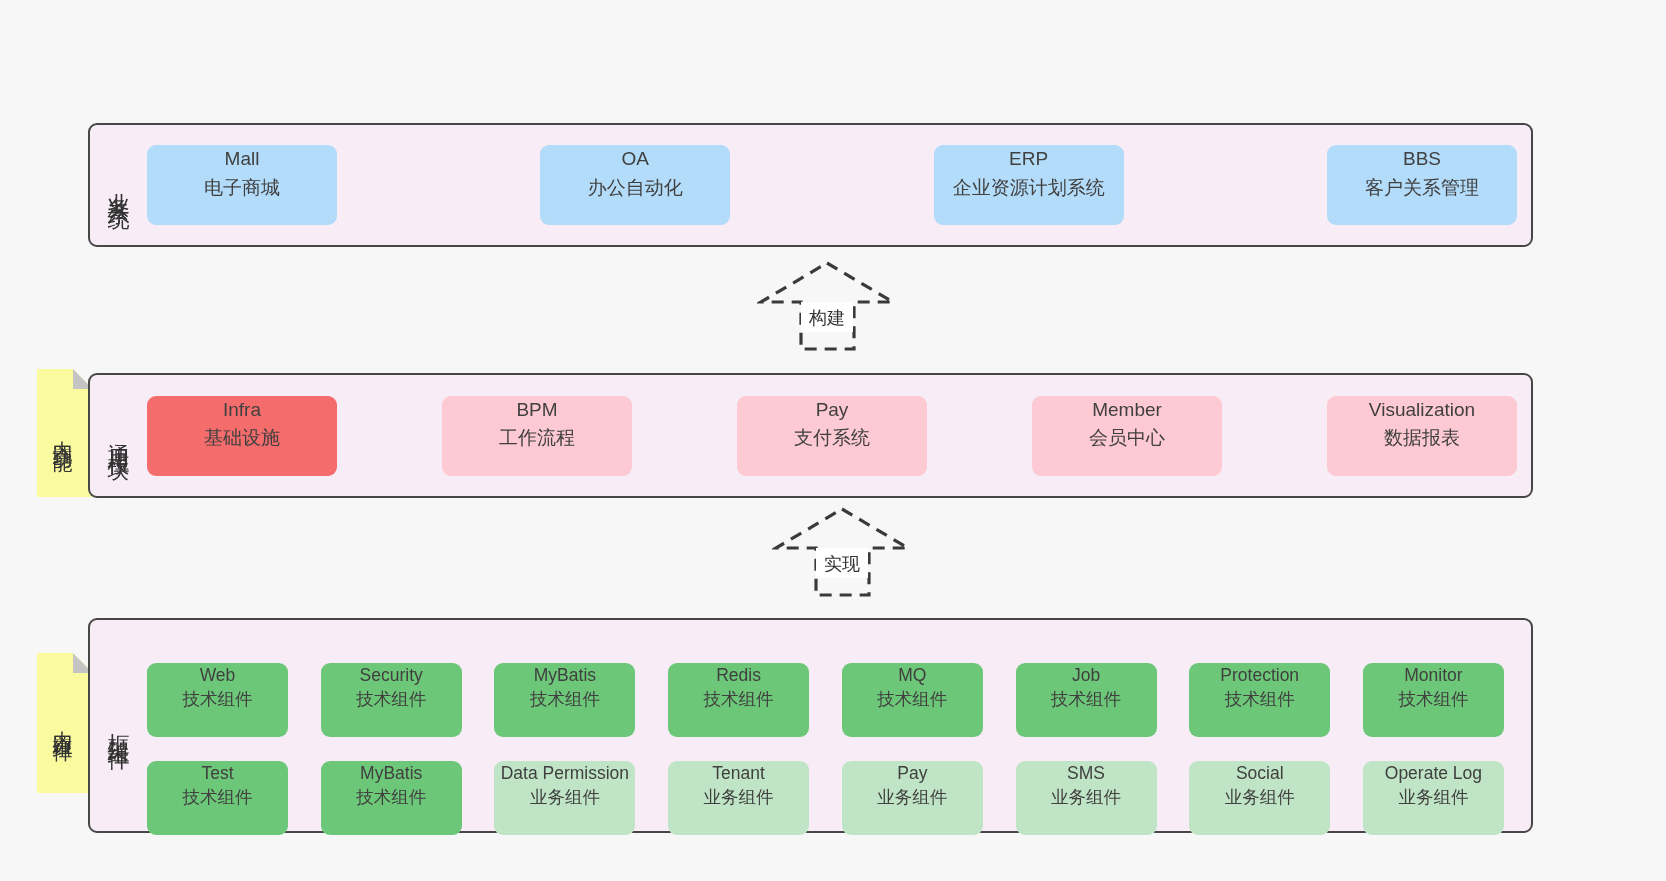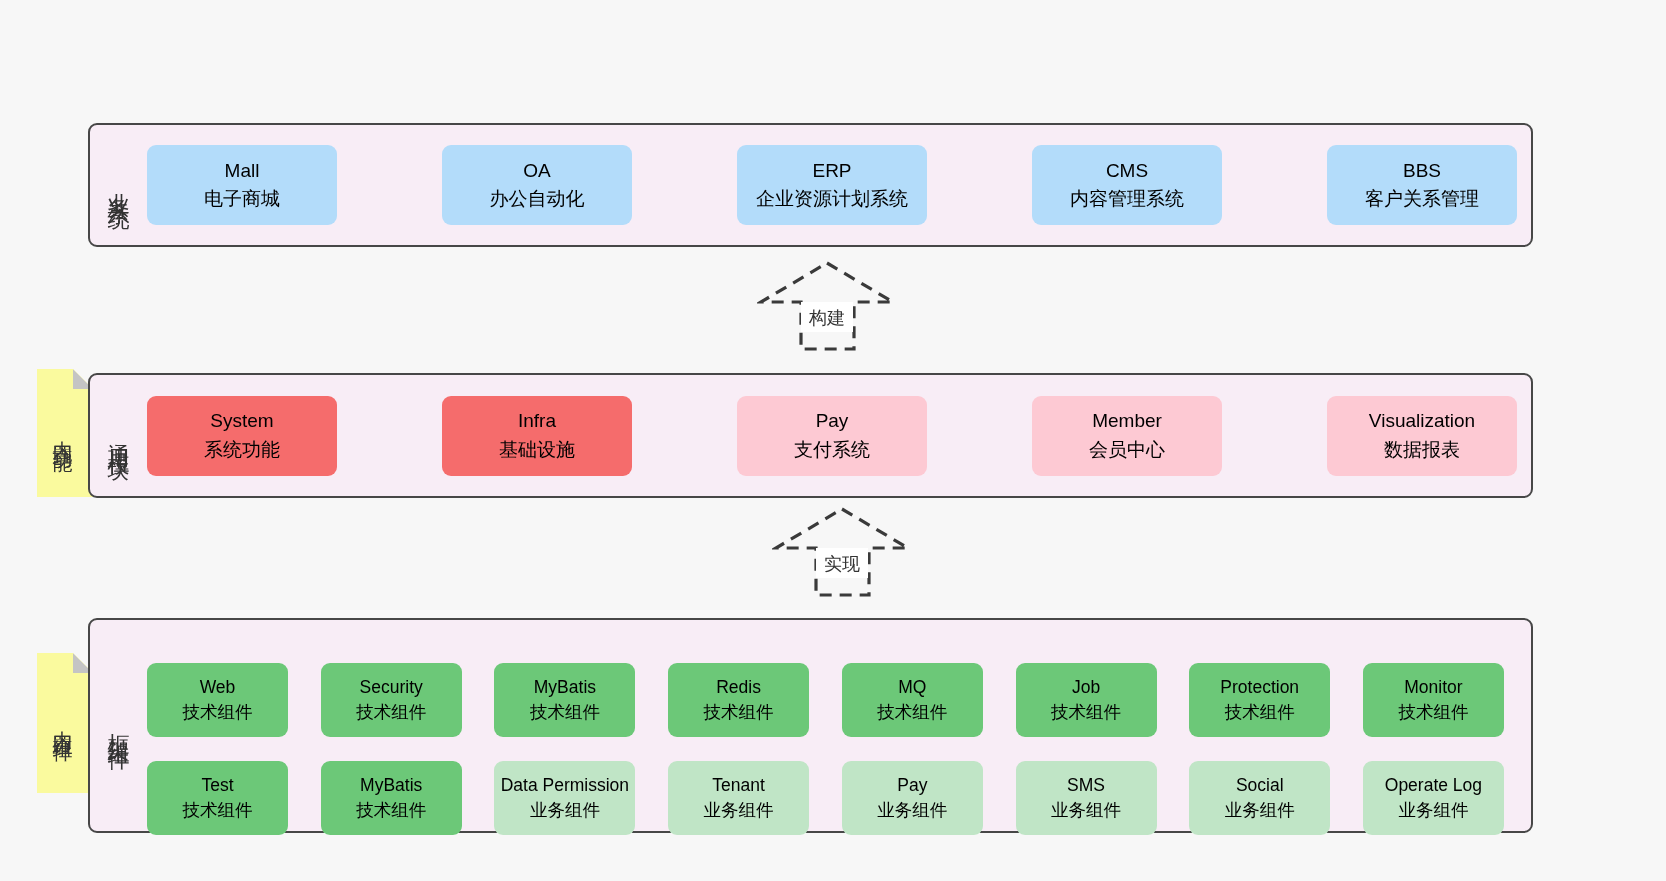--- a/index.html
+++ b/index.html
@@ -65,23 +65,22 @@
     margin-top:40px;
   }
   .row { display:flex; justify-content:space-between; }
 
   
   .box {
     border-radius:9px;
     display:flex;
     flex-direction:column;
     align-items:center;
-    justify-content:center;
     text-align:center;
-    color:#000000;
+    color:#404040;
   }
   .box-lg { width:190px; height:80px; font-size:19px; line-height:1.5; }
   .box-sm { width:141px; height:74px; font-size:17.5px; line-height:1.38; }
 
   .blue        { background:#b3dcfa; }
   .red         { background:#f56c6c; }
   .pink        { background:#fdc9d3; }
   .green       { background:#6cc878; }
   .green-light { background:#c0e5c6; }
 
@@ -151,48 +150,44 @@
       </div>
       <div class="box box-lg blue">
         <div>OA</div>
         <div>办公自动化</div>
       </div>
       <div class="box box-lg blue">
         <div>ERP</div>
         <div>企业资源计划系统</div>
       </div>
       <div class="box box-lg blue">
-        <div>CMS</div>
-        <div>内容管理系统</div>
-      </div>
-      <div class="box box-lg blue">
         <div>BBS</div>
         <div>客户关系管理</div>
       </div>
     </div>
   </section>
 
   <svg class="arrow arrow-build" width="140" height="92" viewBox="0 0 140 92">
     <polygon class="arrow-shape" points="70,3 136,42 97,42 97,89 44,89 44,42 4,42"></polygon>
     <rect class="arrow-label-bg" x="44" y="42" width="52" height="30"></rect>
     <text class="arrow-label" x="70" y="64" text-anchor="middle">构建</text>
   </svg>
 
   <section class="band band-modules">
     <div class="band-label">
       <span class="vtext">通用模块</span>
     </div>
     <div class="band-boxes">
       <div class="box box-lg red">
-        <div>System</div>
-        <div>系统功能</div>
-      </div>
-      <div class="box box-lg red">
         <div>Infra</div>
         <div>基础设施</div>
+      </div>
+      <div class="box box-lg pink">
+        <div>BPM</div>
+        <div>工作流程</div>
       </div>
       <div class="box box-lg pink">
         <div>Pay</div>
         <div>支付系统</div>
       </div>
       <div class="box box-lg pink">
         <div>Member</div>
         <div>会员中心</div>
       </div>
       <div class="box box-lg pink">

